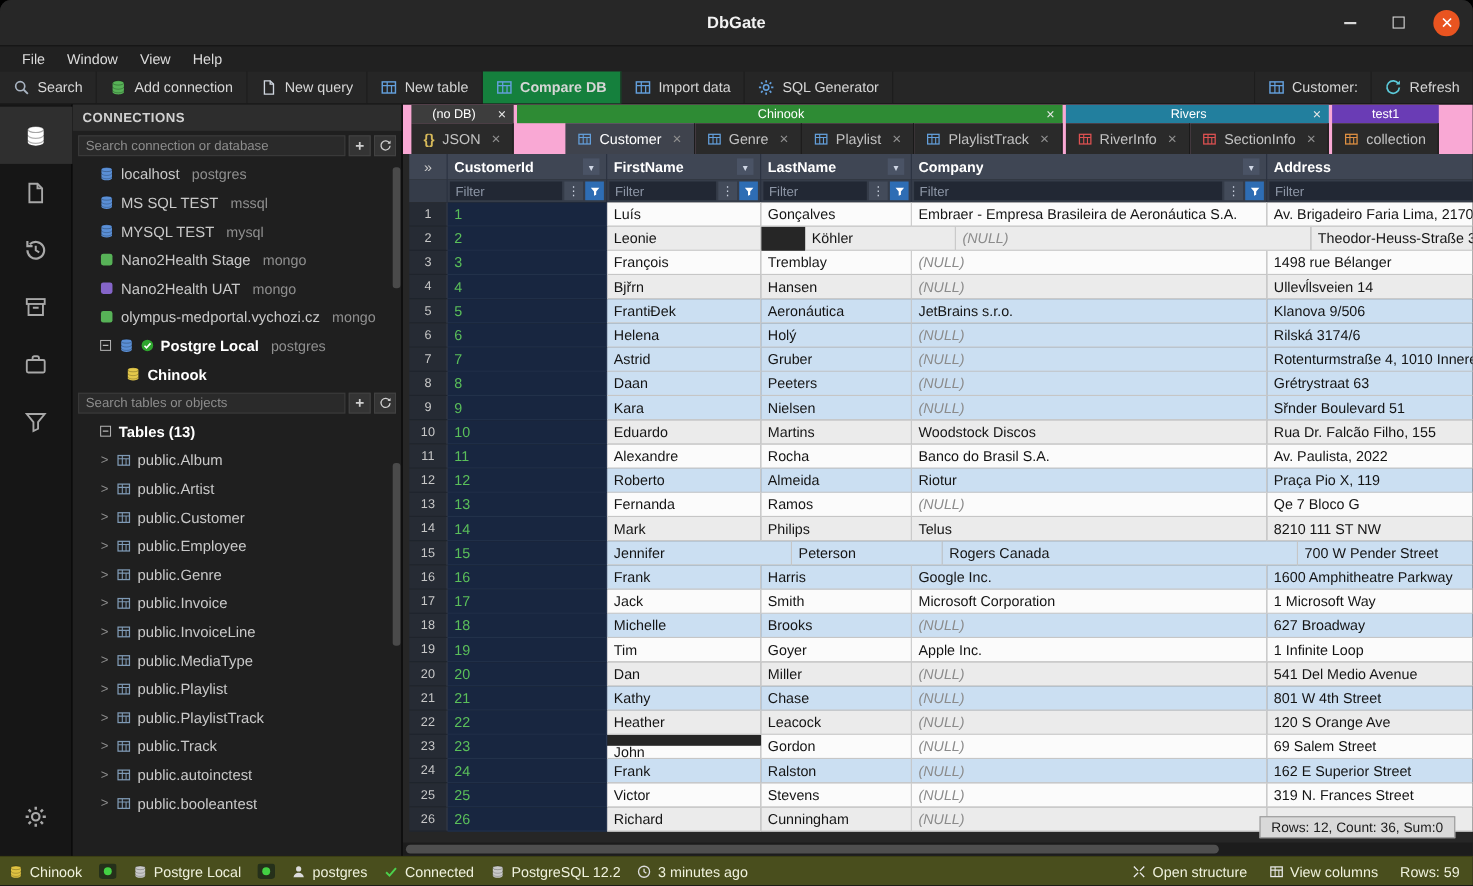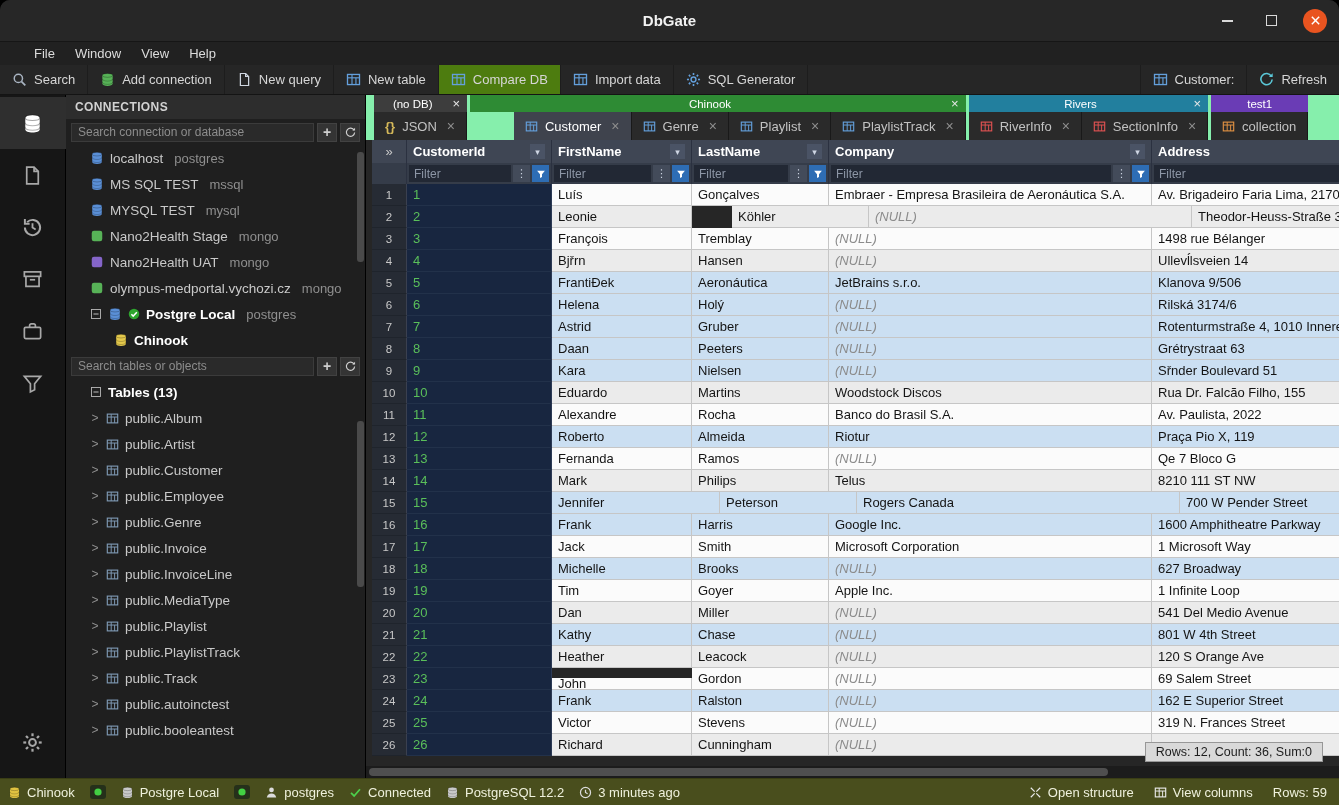--- a/index.html
+++ b/index.html
@@ -11,30 +11,30 @@
   .titlebar { height:42px; background:#272727; display:flex; align-items:center;
               justify-content:center; position:relative; border-bottom:1px solid #161616; }
   .title { font-weight:bold; font-size:15px; color:#f2f2f2; }
   .win-controls { position:absolute; right:12px; top:0; height:100%; display:flex; align-items:center; gap:20px; }
   .wc { display:flex; align-items:center; justify-content:center; width:24px; height:24px; }
   .wc .dash { width:11px; height:2px; background:#d9d9d9; }
   .wc .boxx { width:11px; height:11px; border:1.5px solid #d9d9d9; }
   .wc.close { background:#E95420; border-radius:50%; }
 
   
-  .menubar { height:23px; background:#212121; display:flex; align-items:center; padding-left:24px; font-size:13px; }
+  .menubar { height:23px; background:#212121; display:flex; align-items:center; padding-left:10px; font-size:13px; }
   .menu-item { padding:2px 10px; color:#dcdcdc; }
 
   
   .toolbar { height:30px; background:#262626; display:flex; align-items:stretch; border-bottom:1px solid #141414; font-size:13px; }
   .tb-left, .tb-right { display:flex; align-items:stretch; }
   .tb-right { margin-left:auto; }
   .tool-btn { display:flex; align-items:center; gap:7px; padding:0 12px; color:#d6d6d6; border-right:1px solid #1d1d1d; }
   .tb-right .tool-btn { border-left:1px solid #1d1d1d; border-right:none; }
-  .tool-btn.hl { background:#4d7c0f; }
+  .tool-btn.hl { background:#15803d;font-weight:bold; }
   .icn { display:inline-flex; align-items:center; justify-content:center; line-height:0; }
 
   
   .body-row { display:flex; height:683px; }
 
   .rail { width:66px; background:#161616; display:flex; flex-direction:column; align-items:center; border-right:1px solid #000; padding-top:2px; }
   .rail-item { width:66px; height:52px; display:flex; align-items:center; justify-content:center; }
   .rail-item.selected { background:#2f2f2f; }
   .rail-bottom { margin-top:auto; margin-bottom:10px; }
 
@@ -56,21 +56,21 @@
   .tree-item.child { padding-left:48px; }
   .tree-item .driver { color:#8f8f8f; margin-left:5px; font-size:13px; }
   .tree-item .chev { color:#8f8f8f; font-size:12px; width:10px; text-align:center; }
   .vthumb { position:absolute; right:1px; width:7px; background:#4a4a4a; border-radius:3px; z-index:5; }
   .vthumb.t1 { top:57px; height:110px; }
   .vthumb.t2 { top:326px; height:166px; }
 
   
   .main { flex:1; display:flex; flex-direction:column; background:#242424; overflow:hidden; }
 
-  .tabs-area { flex:0 0 45px; display:flex; align-items:flex-start; background:#86efac; padding-left:8px; overflow:hidden; }
+  .tabs-area { flex:0 0 45px; display:flex; align-items:flex-start; background:#f9a8d4; padding-left:8px; overflow:hidden; }
   .tab-group { display:flex; flex-direction:column; margin-right:3px; }
   .group-header { height:17px; display:flex; align-items:center; padding:0 7px; font-size:11.5px; color:#fff; }
   .group-header .glabel { flex:1; text-align:center; white-space:nowrap; }
   .gclose { margin-left:8px; color:#e8e8e8; font-size:13px; line-height:1; }
   .group-tabs { display:flex; height:28px; }
   .tab { display:flex; align-items:center; gap:7px; padding:0 11px; background:#2a2a2a;
          border-right:1px solid #191919; font-size:13px; color:#c2c2c2; white-space:nowrap; }
   .tab.active { background:#3f434d; color:#fff;margin-left:44px; }
   .tclose { color:#8f8f8f; margin-left:3px; font-size:14px; line-height:1; }
 

